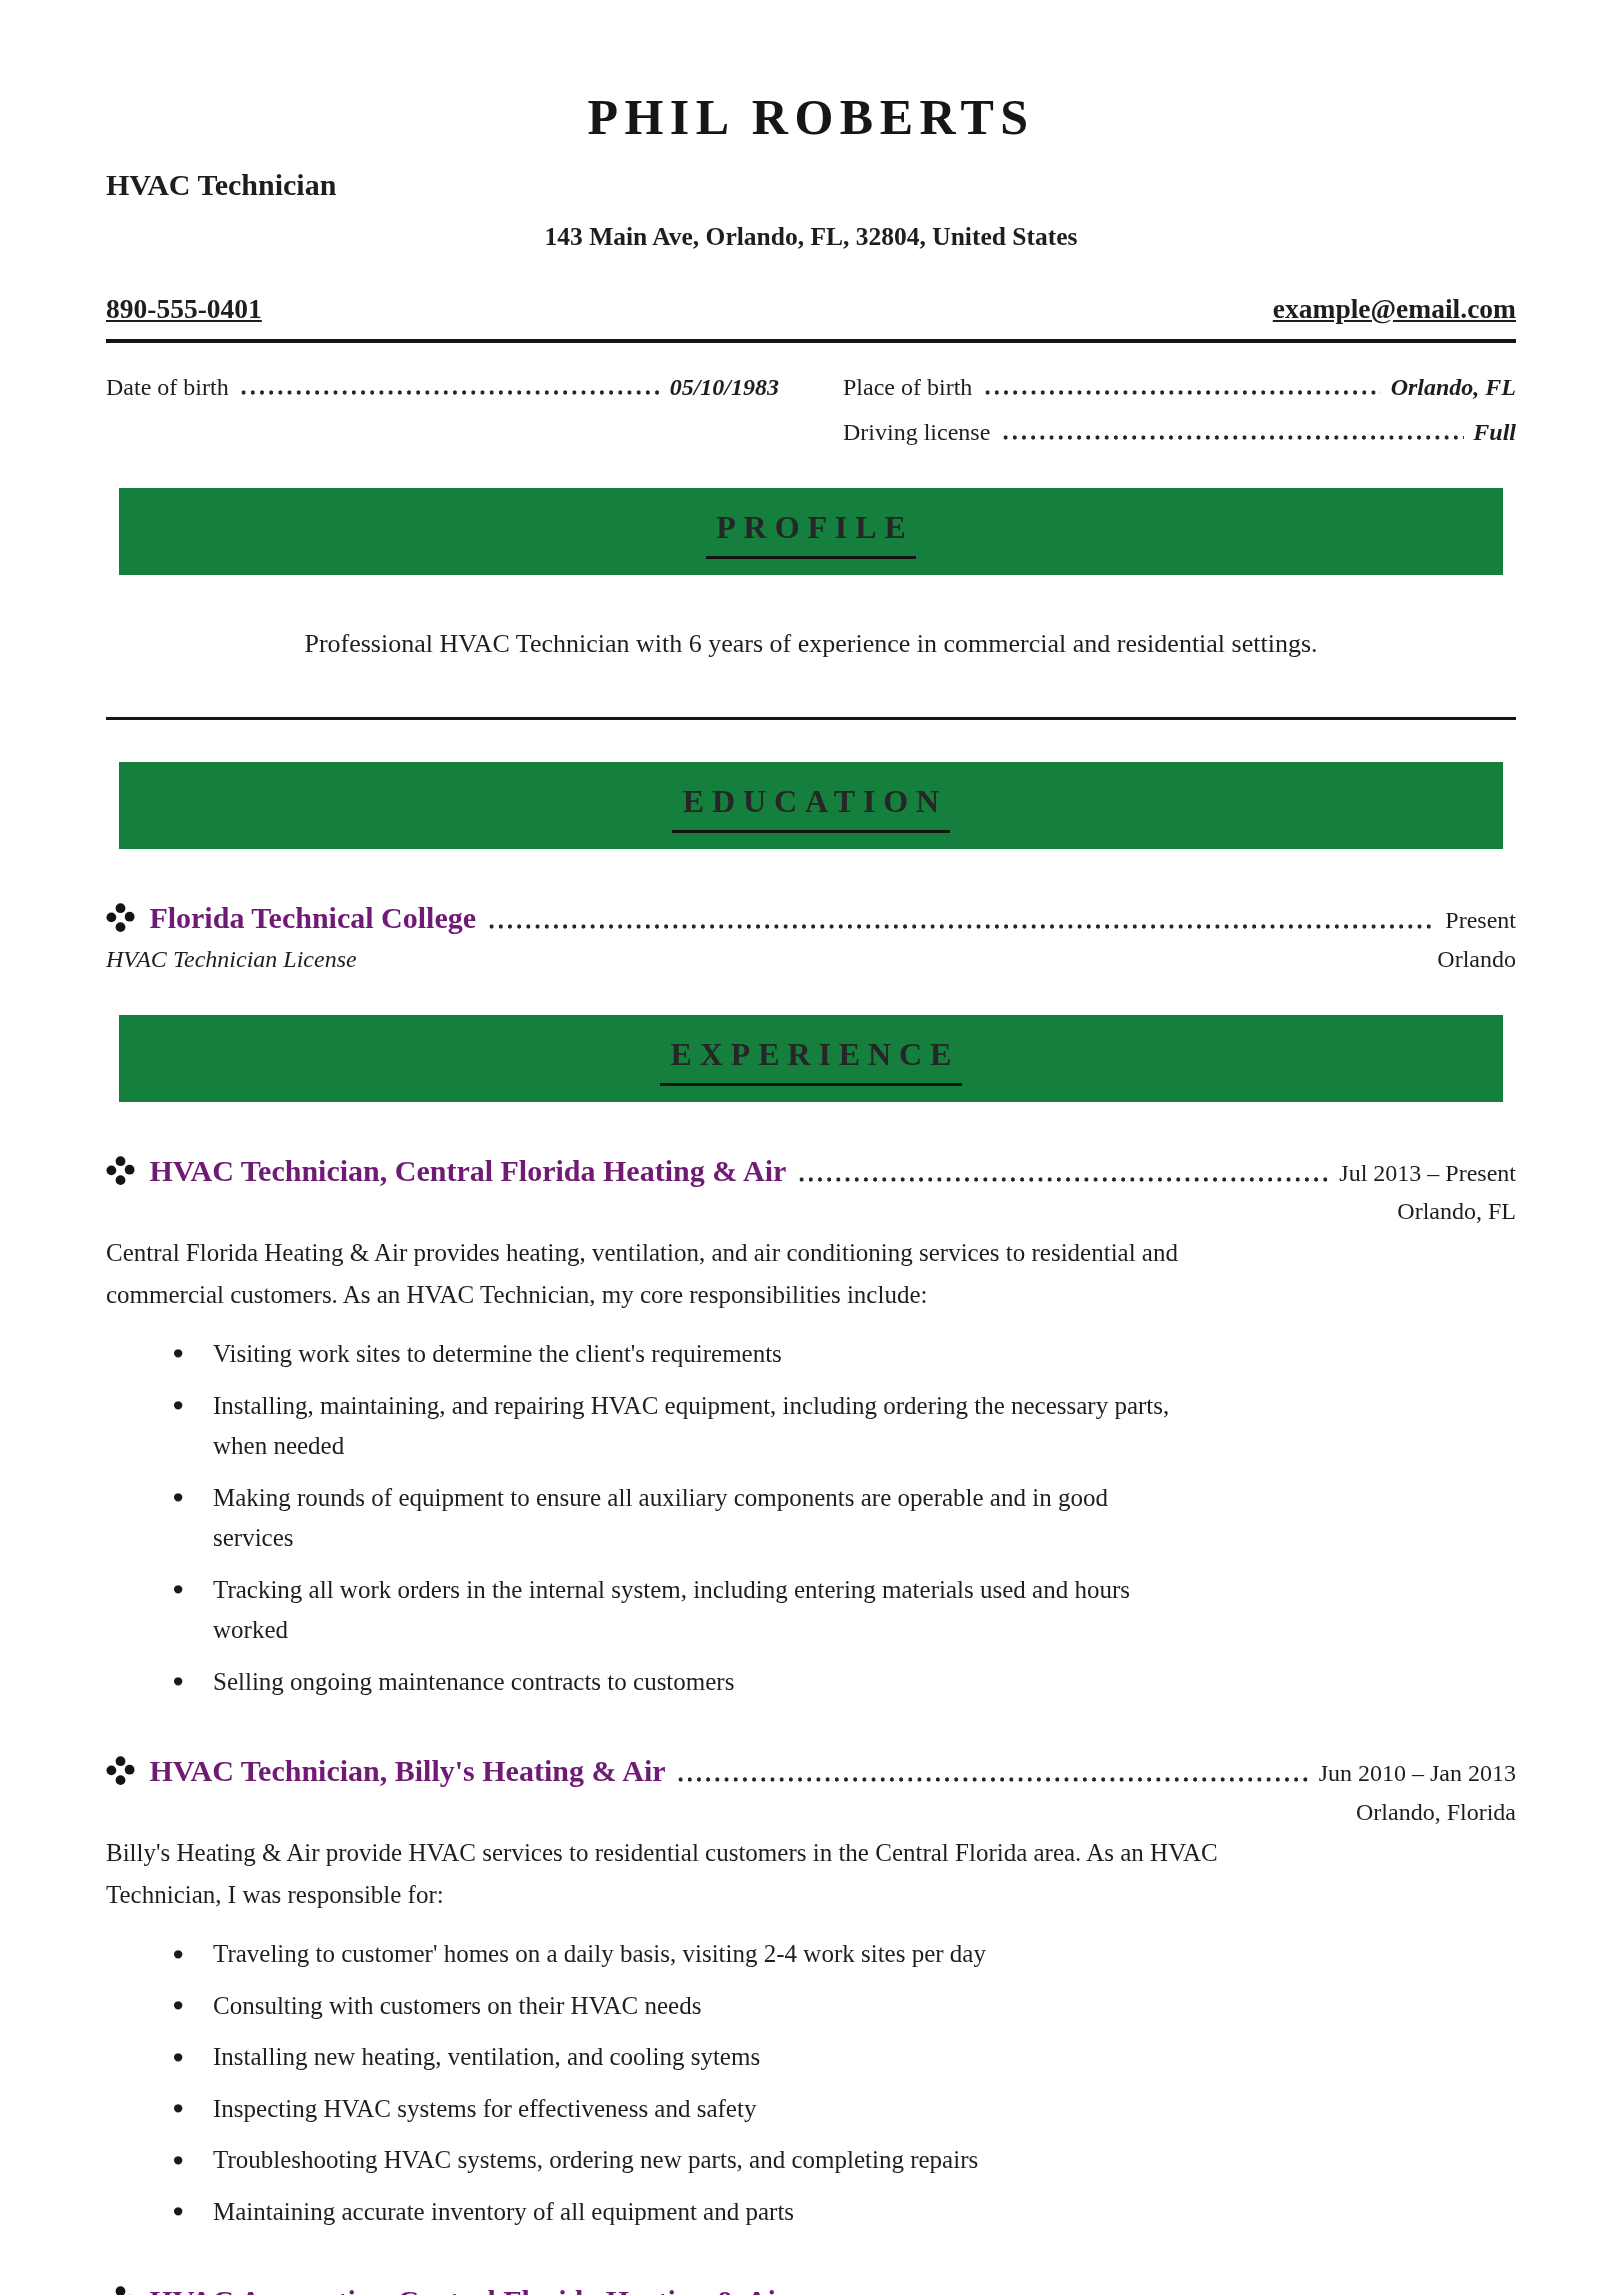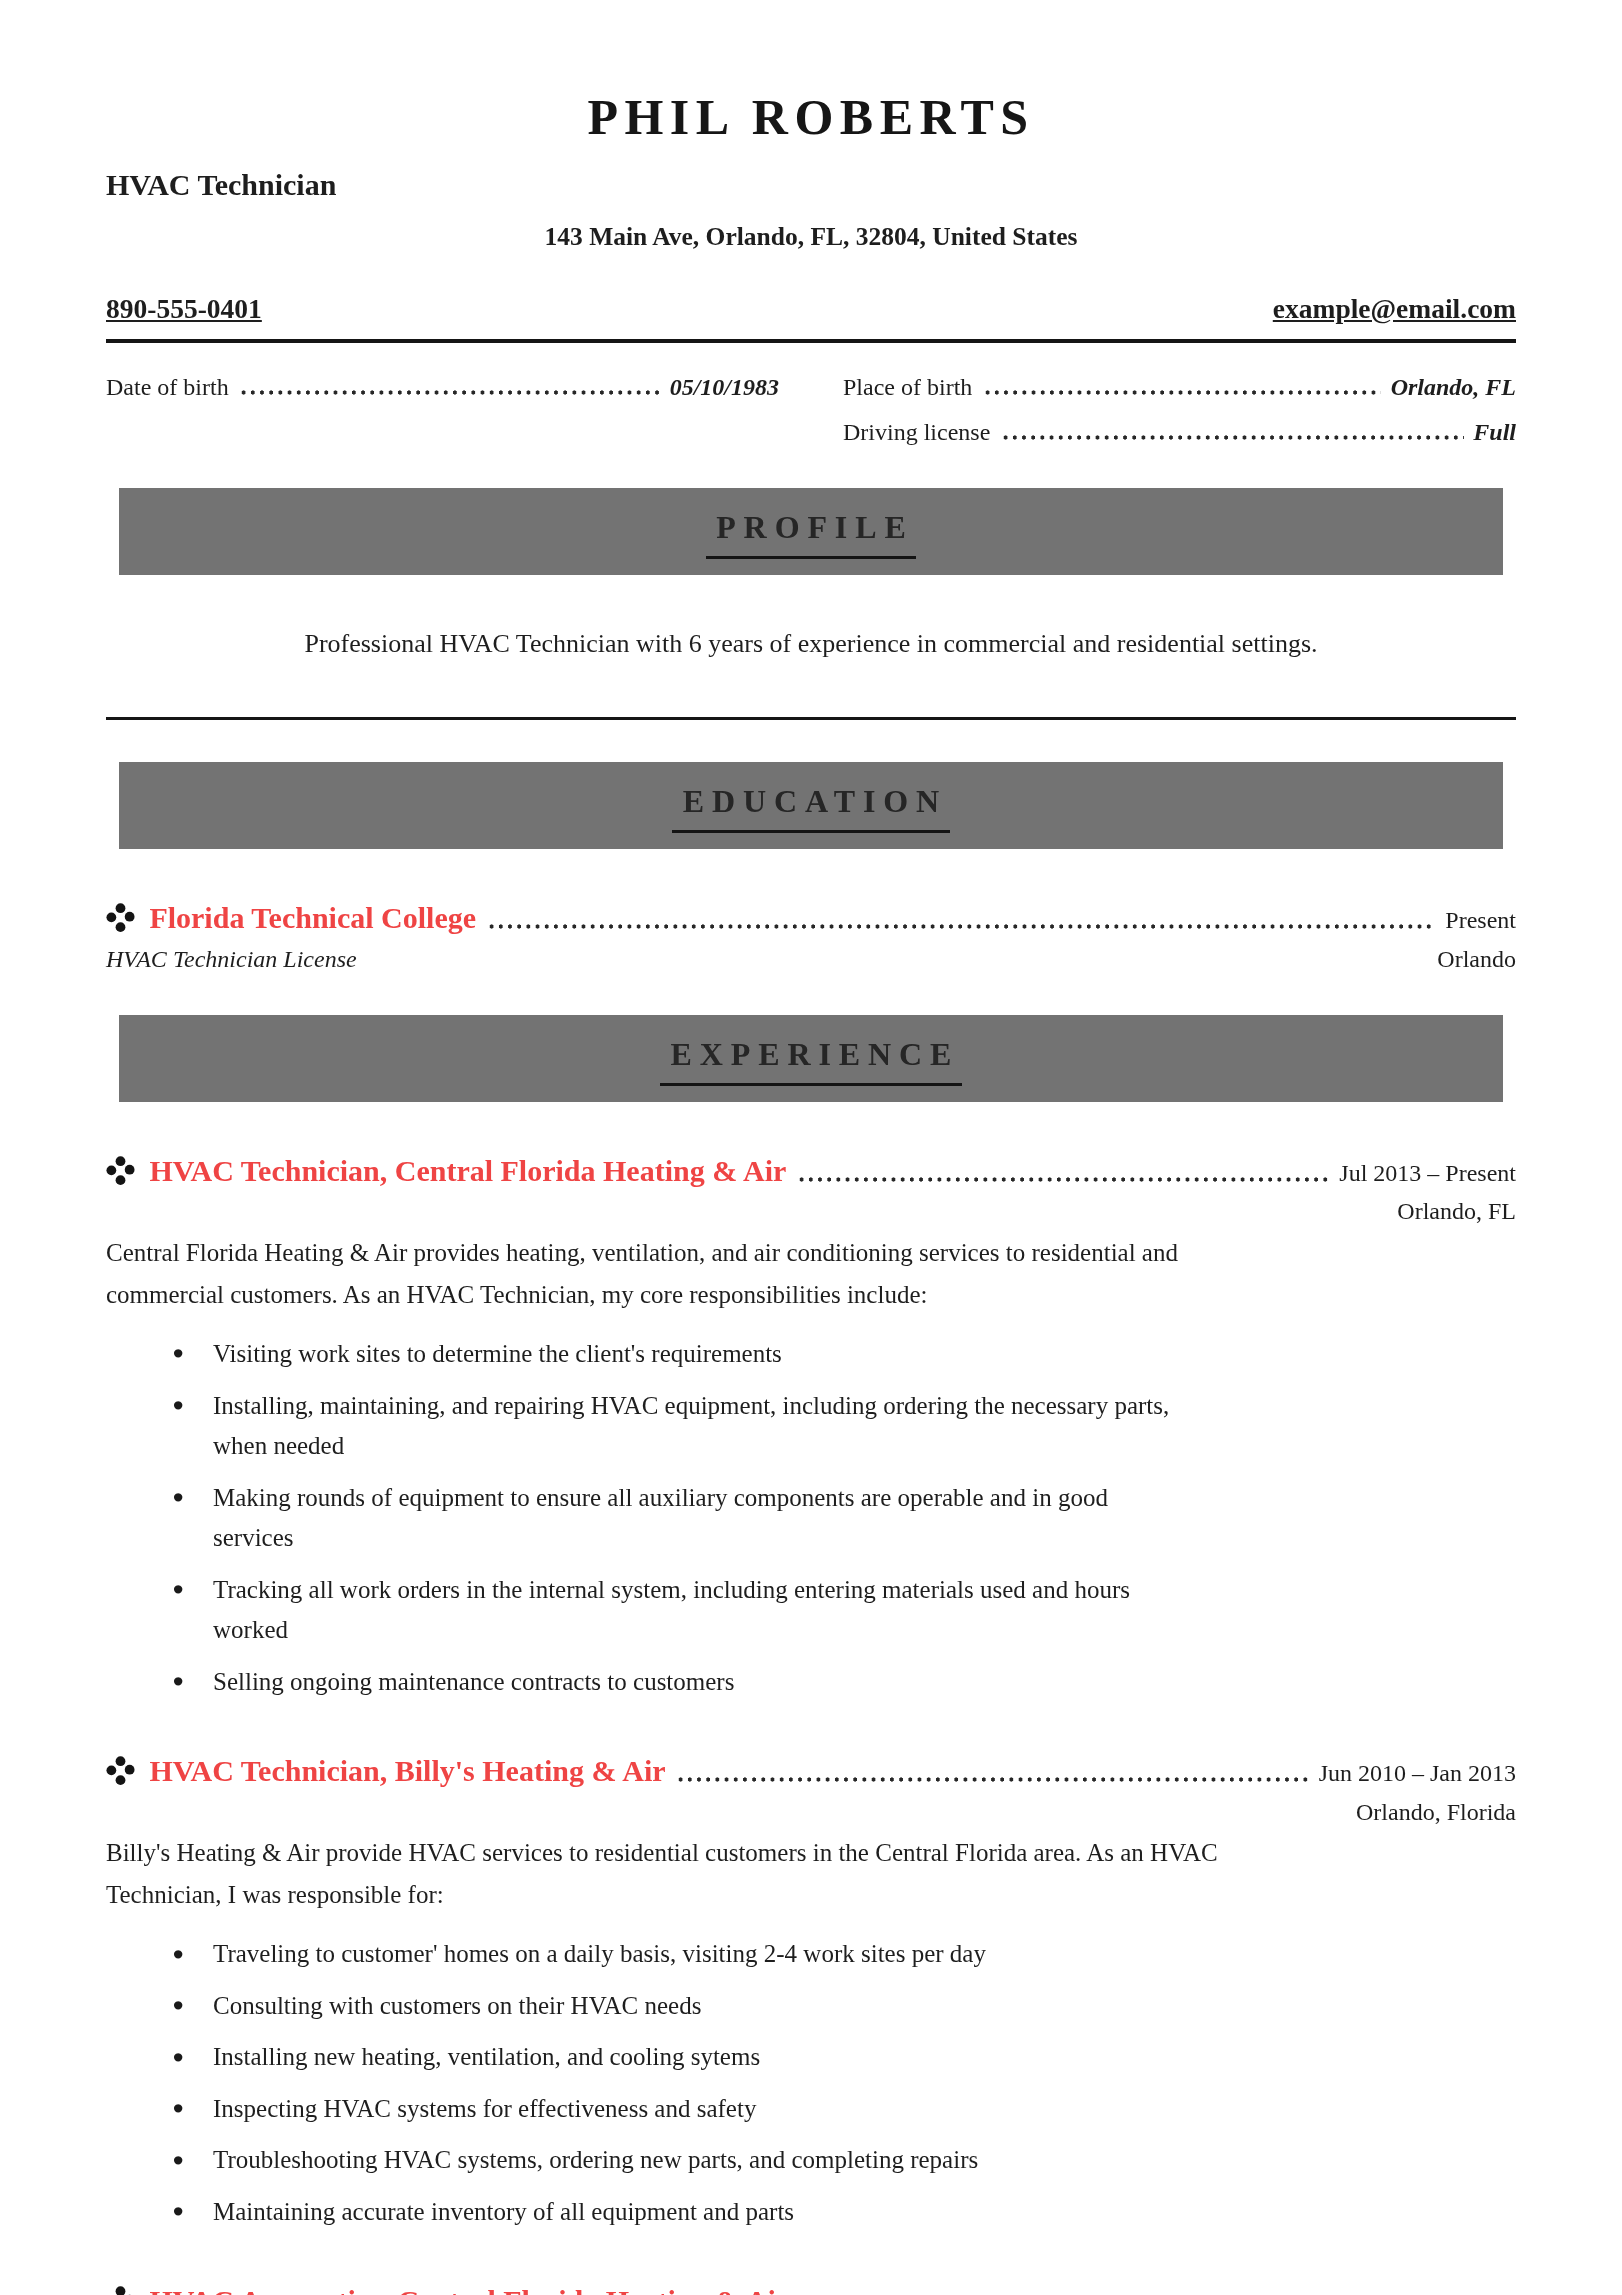--- a/index.html
+++ b/index.html
@@ -39,39 +39,39 @@
     flex: 1 1 auto; min-width: 19.6px; align-self: stretch;
     margin: 0 9.2px 0 10.5px;
     background-image: radial-gradient(circle, #262626 1.7px, transparent 2.2px);
     background-size: 9.2px 4.6px;
     background-repeat: repeat-x;
     background-position: left bottom 6.5px;
   }
 
   
   .section-banner {
-    background: #737373; margin: 0 13px; text-align: center;
+    background: #15803d; margin: 0 13px; text-align: center;
     padding: 21px 0 15.7px;
   }
   .section-title {
     display: inline-block; font-size: 32px; font-weight: 700;
     letter-spacing: 7.9px; color: #262626;
     padding: 0 2.6px 10.5px 10.5px;
     border-bottom: 3.3px solid #141414;
   }
 
   .mt-section { margin-top: 42px; }
 
   
   .profile-text { text-align: center; font-size: 26px; margin: 54px 19.6px 58px; }
 
   
   .entry-head { display: flex; align-items: baseline; margin-top: 52px; }
   .entry-icon { align-self: center; width: 29px; height: 30px; margin-right: 14.4px; flex: 0 0 auto; }
-  .entry-title { font-size: 30px; font-weight: 700; color: #ef4444; white-space: nowrap; }
+  .entry-title { font-size: 30px; font-weight: 700; color: #701a75; white-space: nowrap; }
   .entry-date { font-size: 24px; white-space: nowrap; }
   .entry-sub { display: flex; justify-content: space-between; align-items: baseline; font-size: 24px; margin-top: 10.5px; }
   .degree { font-style: italic; }
   .job-loc { text-align: right; font-size: 24px; margin-top: 10.5px; }
   .job-intro { font-size: 25px; line-height: 1.68; max-width: 1112px; margin-top: 6.5px; }
   .bullets { margin: 18.3px 0 0 65px; padding: 0; list-style: none; max-width: 1001px; }
   .bullets li { position: relative; padding-left: 42px; font-size: 25px; line-height: 1.62; margin-top: 11px; }
   .bullets li::before {
     content: "●"; position: absolute; left: 1.3px; top: 3.3px;
     font-size: 19.6px; color: #1a1a1a;

